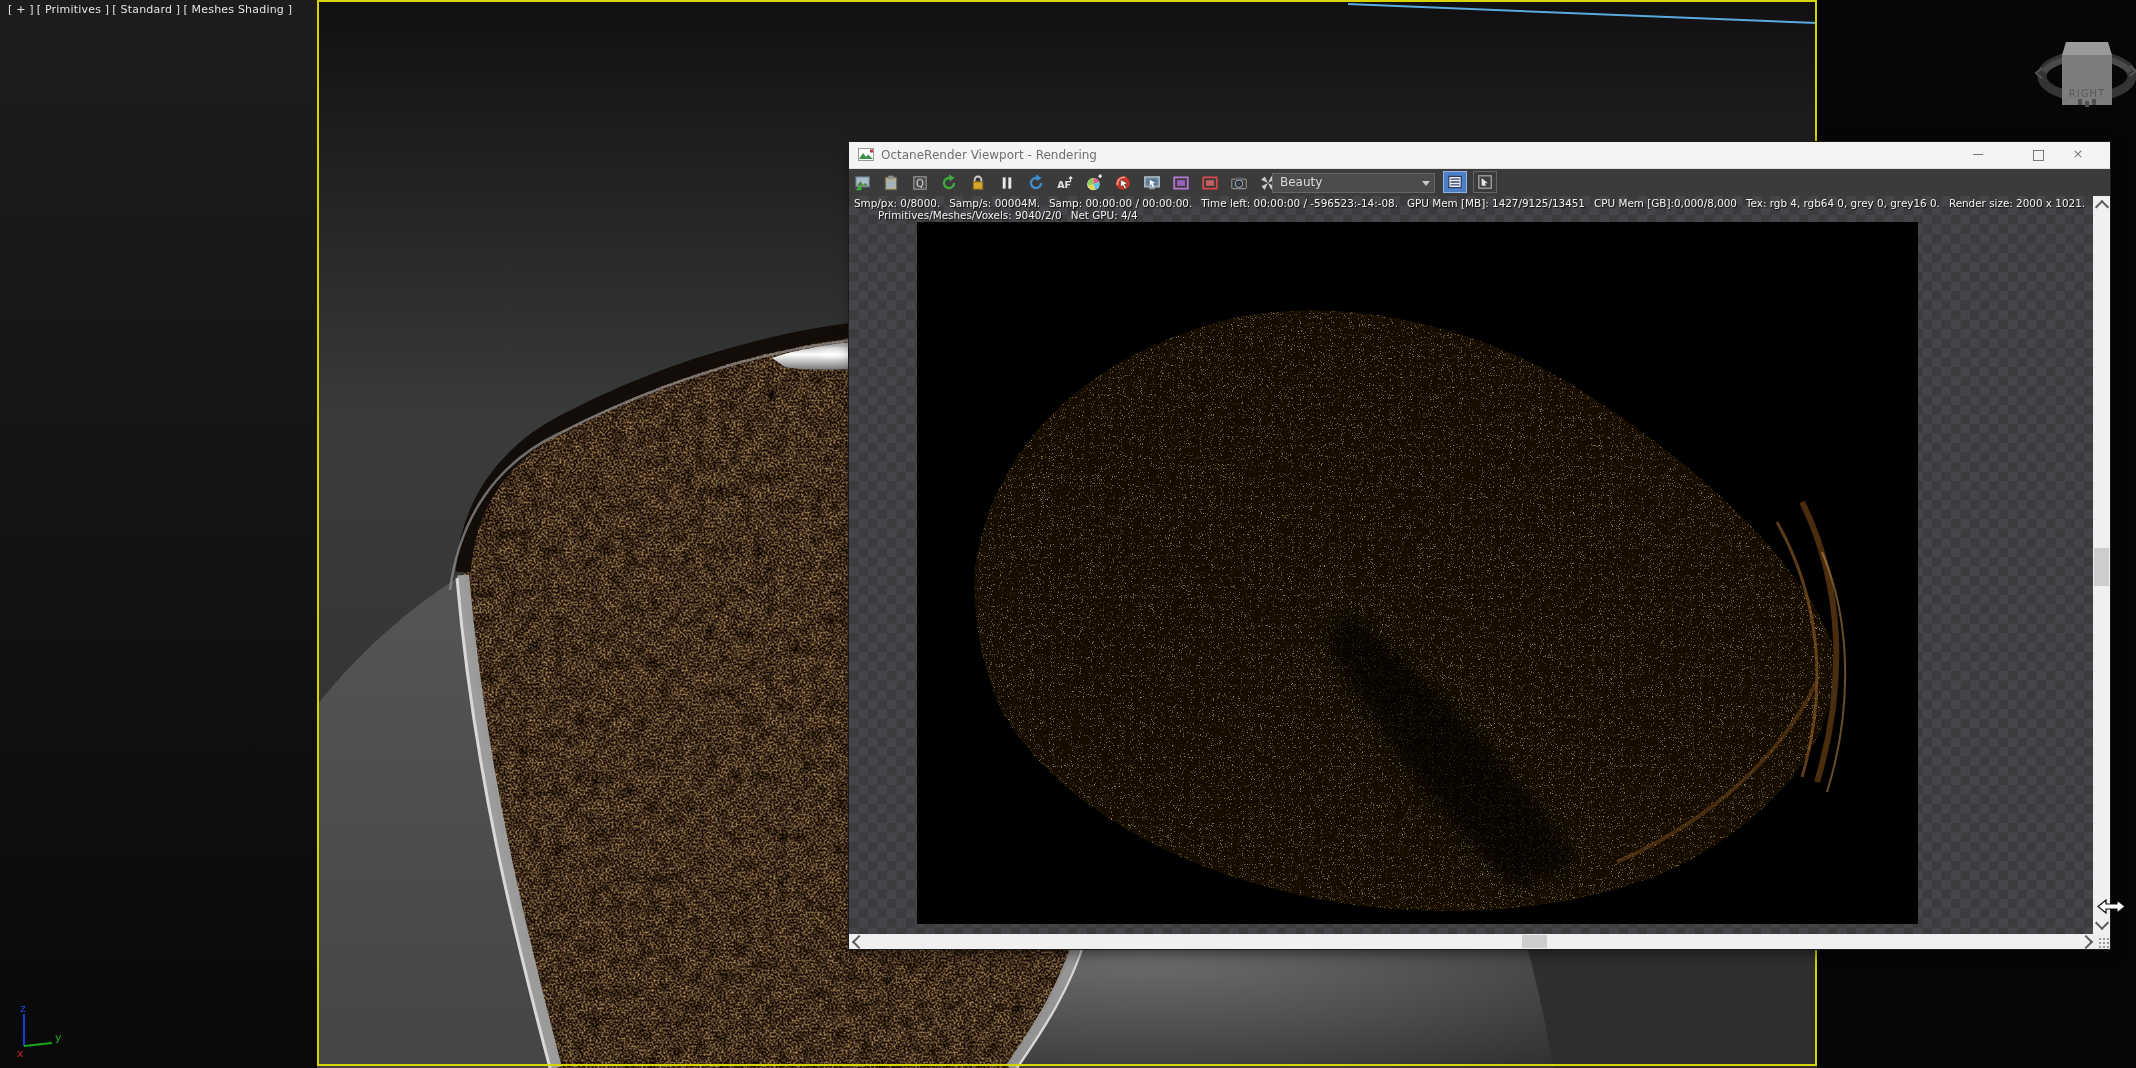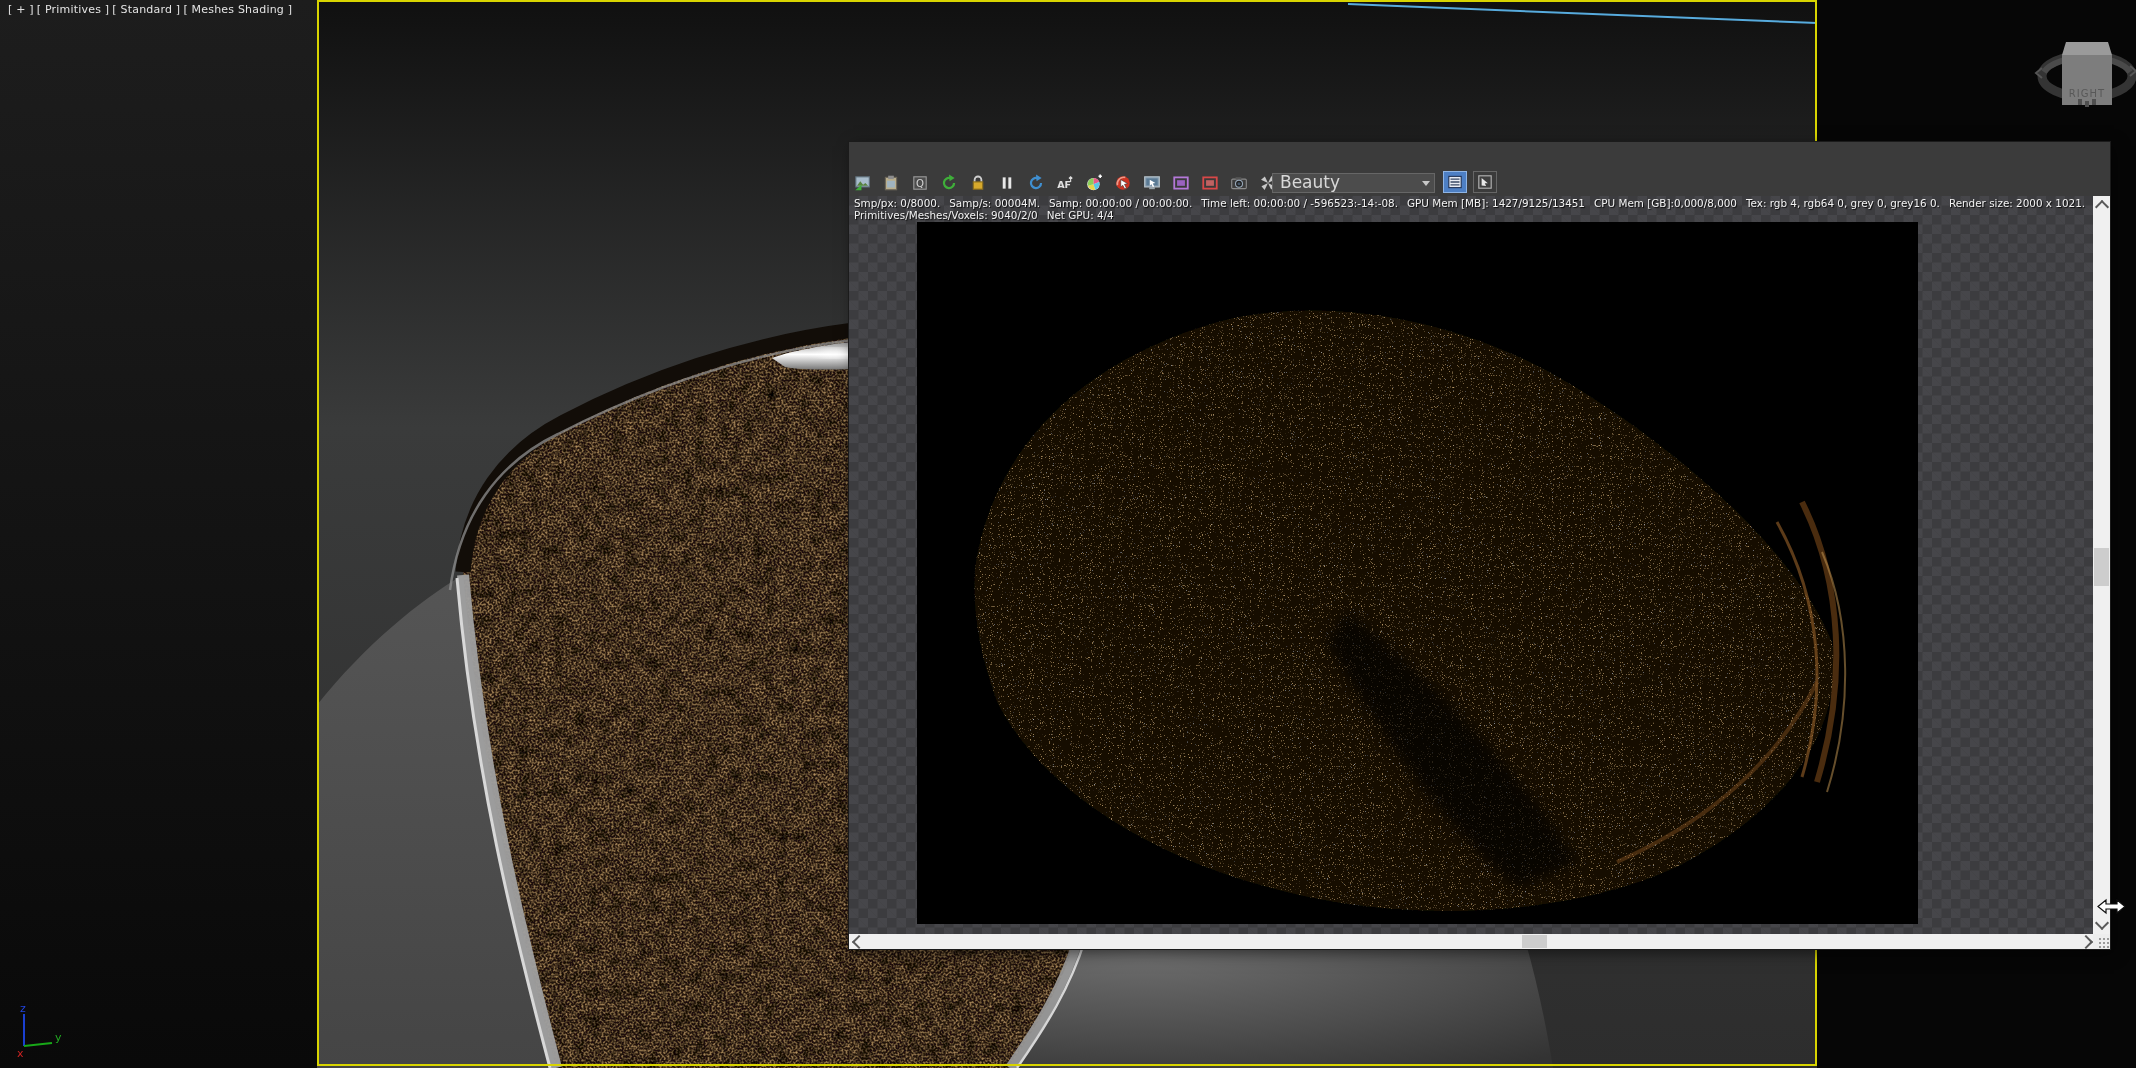--- a/index.html
+++ b/index.html
@@ -18,38 +18,38 @@
           color:#7a7a7a;font-size:13px;cursor:pointer;}
   #btn-min{left:1112px;} #btn-max{left:1172px;} #btn-close{left:1212px;}
   #btn-max i{display:inline-block;width:9px;height:9px;border:1px solid #7a7a7a;margin-top:8px;}
   #btn-min i{display:inline-block;width:10px;border-top:1px solid #7a7a7a;margin-bottom:3px;}
   
   #toolbar{left:0;top:27px;width:1261px;height:27px;background:#3b3b3b;}
   .tbtn{position:absolute;top:2px;width:24px;height:23px;background:none;border:none;padding:2px;
         cursor:pointer;}
   .tbtn svg{display:block;}
   #passbox{position:absolute;left:423px;top:4px;width:161px;height:18px;background:#4c4c4c;
-           border:1px solid #666;color:#d8d8d8;font-size:17px;line-height:17px;cursor:pointer;}
+           border:1px solid #666;color:#d8d8d8;font-size:12px;line-height:17px;cursor:pointer;}
   #passbox .pval{position:absolute;left:7px;top:0;}
   #passbox .parr{position:absolute;right:4px;top:7px;width:0;height:0;
                  border-left:4px solid transparent;border-right:4px solid transparent;
                  border-top:5px solid #c8c8c8;}
   .togglebtn{position:absolute;top:2px;width:24px;height:22px;border:1px solid #666;
              background:#3b3b3b;padding:1px;cursor:pointer;}
   .togglebtn.active{background:#4d7fc4;border-color:#8fb4e4;}
   
   #canvas{left:0;top:54px;width:1244px;height:738px;overflow:hidden;cursor:grab;
           background-color:#3c3c3f;
           background-image:linear-gradient(45deg,#46464a 26%,transparent 26%,transparent 74%,#46464a 74%),
                            linear-gradient(45deg,#46464a 26%,transparent 26%,transparent 74%,#46464a 74%);
           background-size:19px 19px;background-position:0 0,9.5px 9.5px;}
   #render-img{left:68px;top:26px;}
   .statusline{position:absolute;left:5px;white-space:nowrap;font-size:10.4px;color:#f2f2f2;
               text-shadow:1px 1px 1px rgba(0,0,0,.85);z-index:5;}
-  #status1{top:1px;} #status2{top:13px;}
+  #status1{top:1px;} #status2{top:13px;margin-left:24px;}
   .statusline span{margin-right:9px;}
   
   .sbar{background:#f0f0f0;}
   #vscroll{left:1244px;top:54px;width:17px;height:738px;}
   #hscroll{left:0;top:792px;width:1244px;height:15px;}
   #corner{left:1244px;top:792px;width:17px;height:15px;background:#ededed;}
   .chev{position:absolute;width:8px;height:8px;border-left:2px solid #5a5a5a;border-top:2px solid #5a5a5a;cursor:pointer;}
   #sc-up{left:4px;top:6px;transform:rotate(45deg);}
   #sc-down{left:4px;top:722px;transform:rotate(225deg);}
   #sc-left{left:5px;top:3px;transform:rotate(-45deg);}
@@ -153,20 +153,31 @@
       <text x="17" y="1057" fill="#cc2222">x</text>
     </g>
   </svg>
 
   <div id="vp-label" class="abs">
     <span>[ + ]</span><span>[ Primitives ]</span><span>[ Standard ]</span><span>[ Meshes Shading ]</span>
   </div>
 
   <div id="octwin" class="abs">
 
+    <div id="titlebar" class="abs">
+      <svg class="abs" style="left:9px;top:5px;" width="16" height="16" viewBox="0 0 16 16">
+        <rect x="0.5" y="1.5" width="15" height="12" fill="#fdfdfd" stroke="#999"></rect>
+        <path d="M1,12 L5,6 L8,10 L10,7.5 L15,12 Z" fill="#3f8f46"></path>
+        <rect x="12" y="2.5" width="3" height="3" fill="#c23a3a"></rect>
+      </svg>
+      <span class="ttext">OctaneRender Viewport - Rendering</span>
+      <div class="winbtn" id="btn-min"><i></i></div>
+      <div class="winbtn" id="btn-max"><i></i></div>
+      <div class="winbtn" id="btn-close">×</div>
+    </div>
 
     <div id="toolbar" class="abs">
       <button class="tbtn" style="left:2px" title="save-image-icon">
         <svg width="18" height="18" viewBox="0 0 16 16">
             <rect x="2.5" y="2.5" width="12" height="9" fill="#a8bccb" stroke="#5f6f7a"></rect>
             <path d="M3.5,10.5 L6.5,6.5 L9,9.5 L11,8 L13.5,10.5 Z" fill="#57803f"></path>
             <path d="M2,14.5 L7.5,14.5 L7.5,9.5 Z" fill="#3fae3a"></path>
           </svg>
       </button>
       <button class="tbtn" style="left:31px" title="clipboard-copy-icon">

